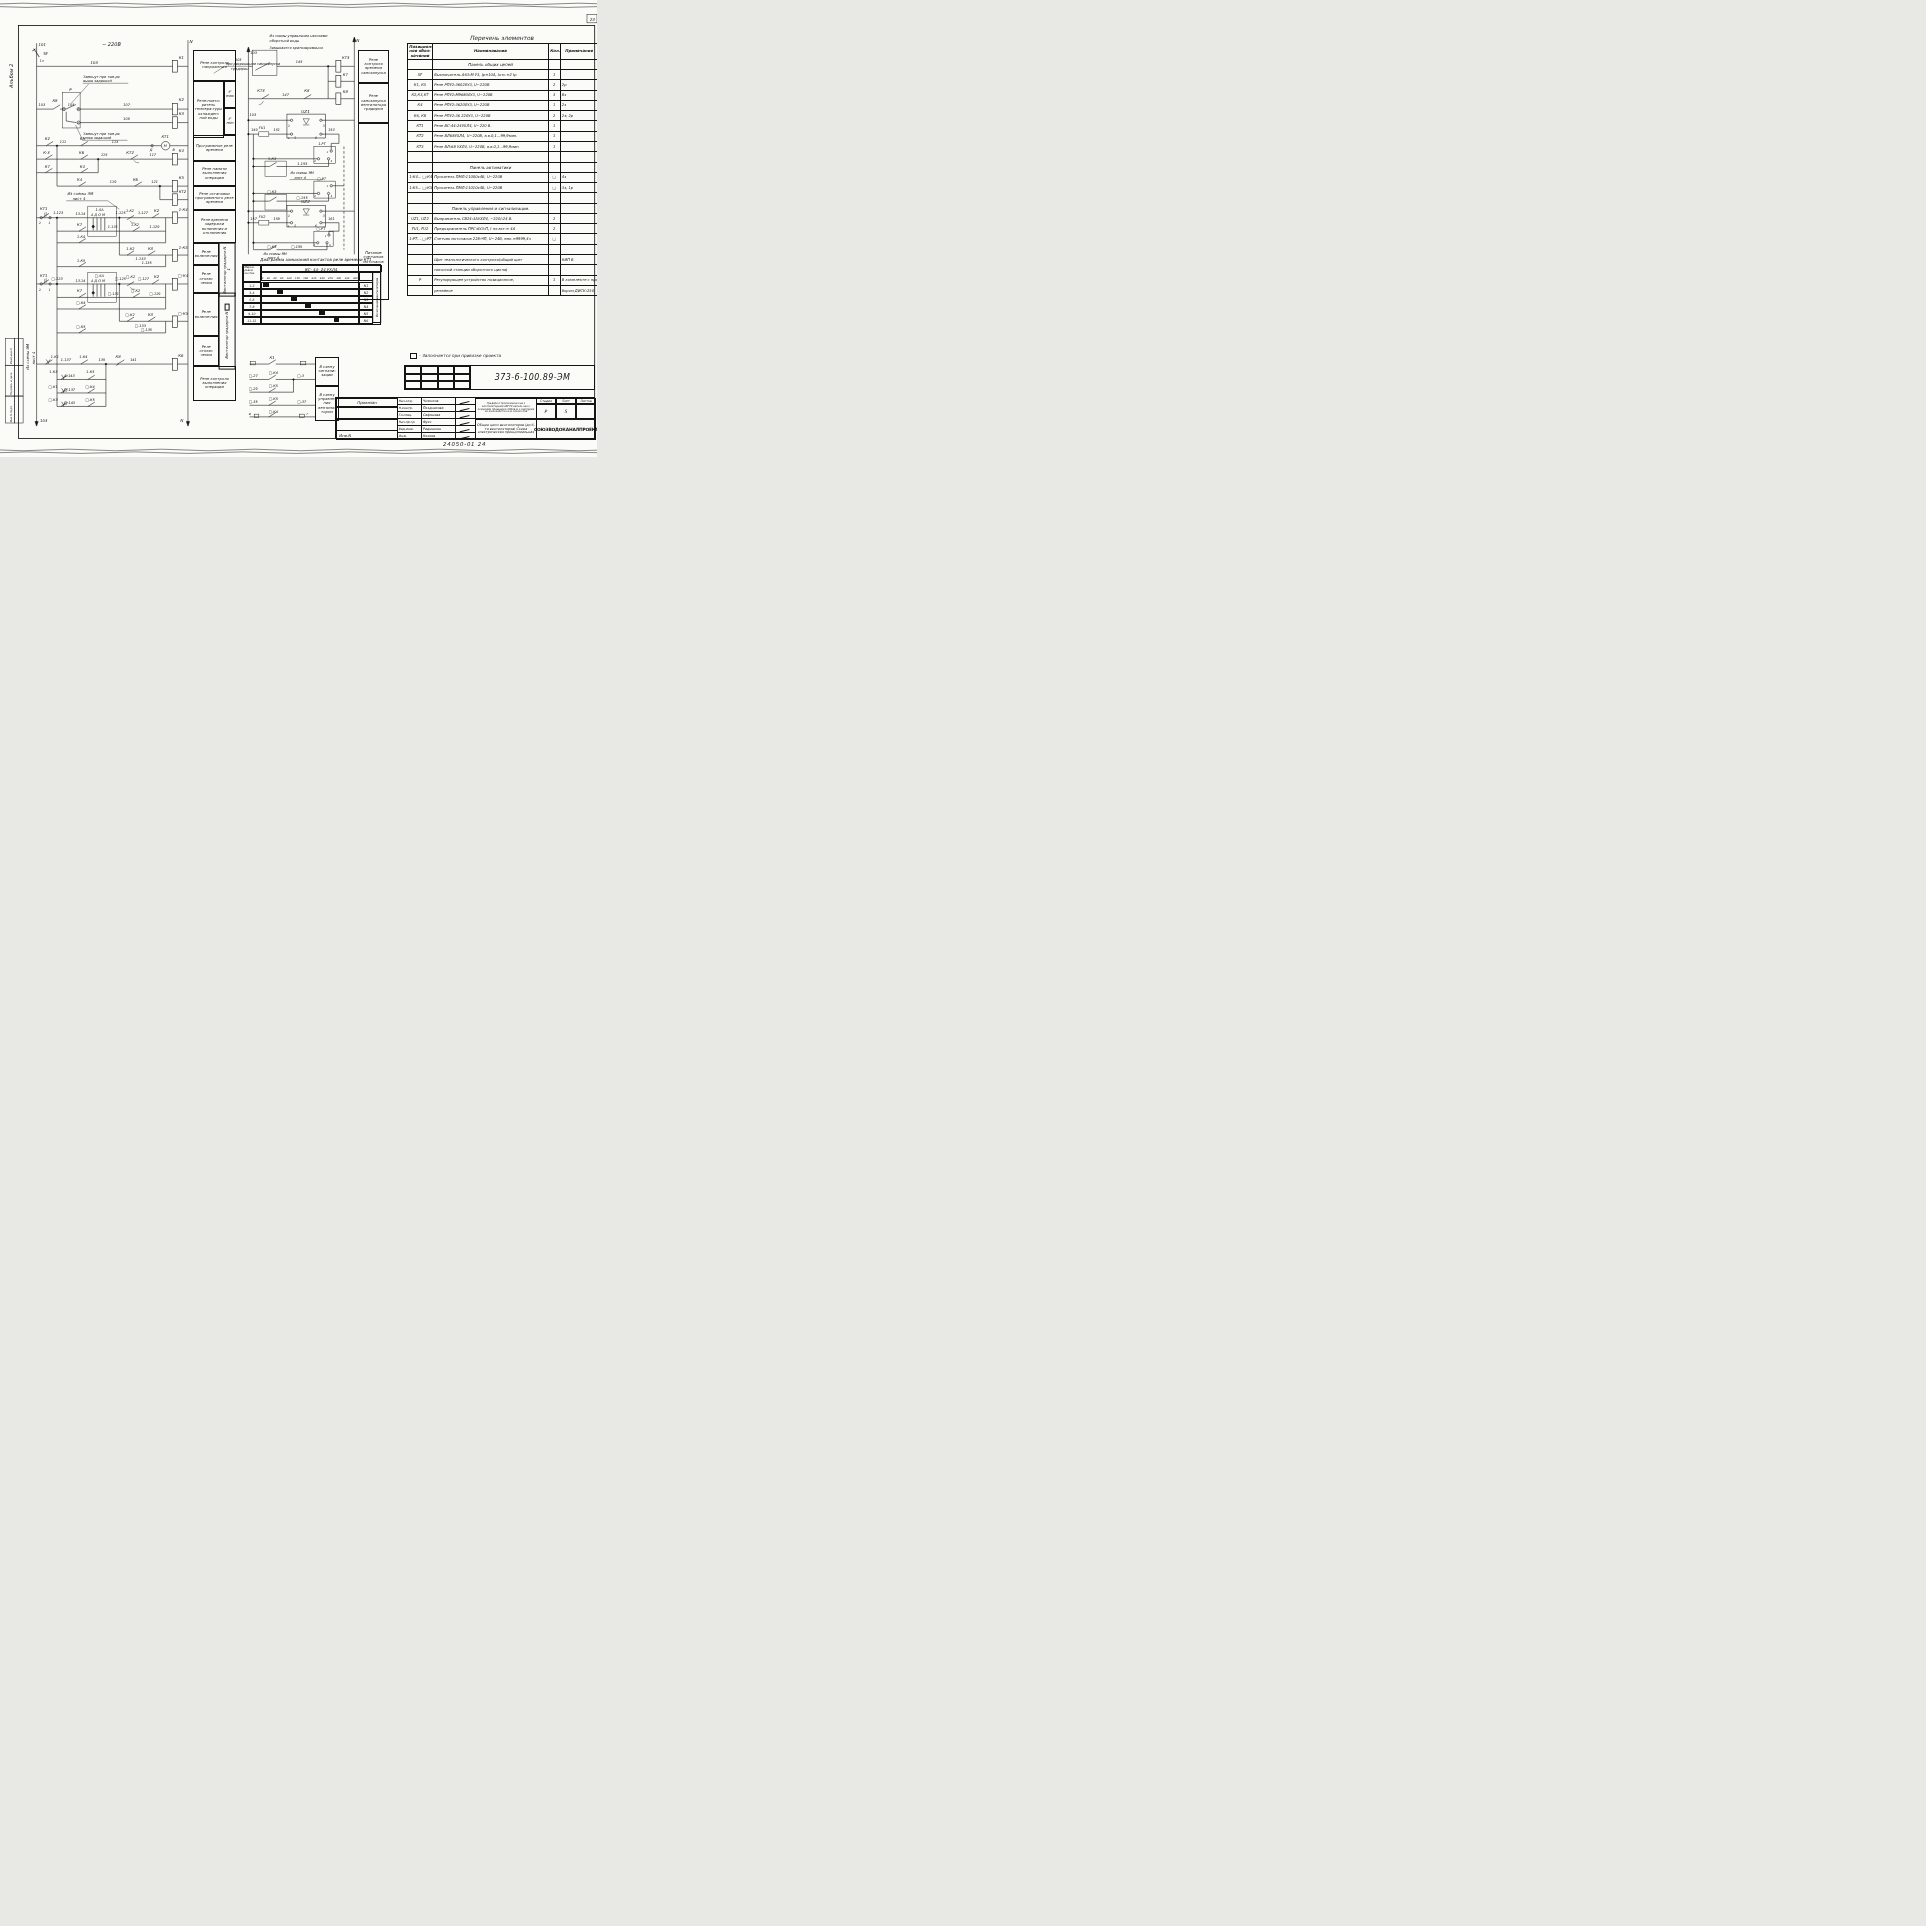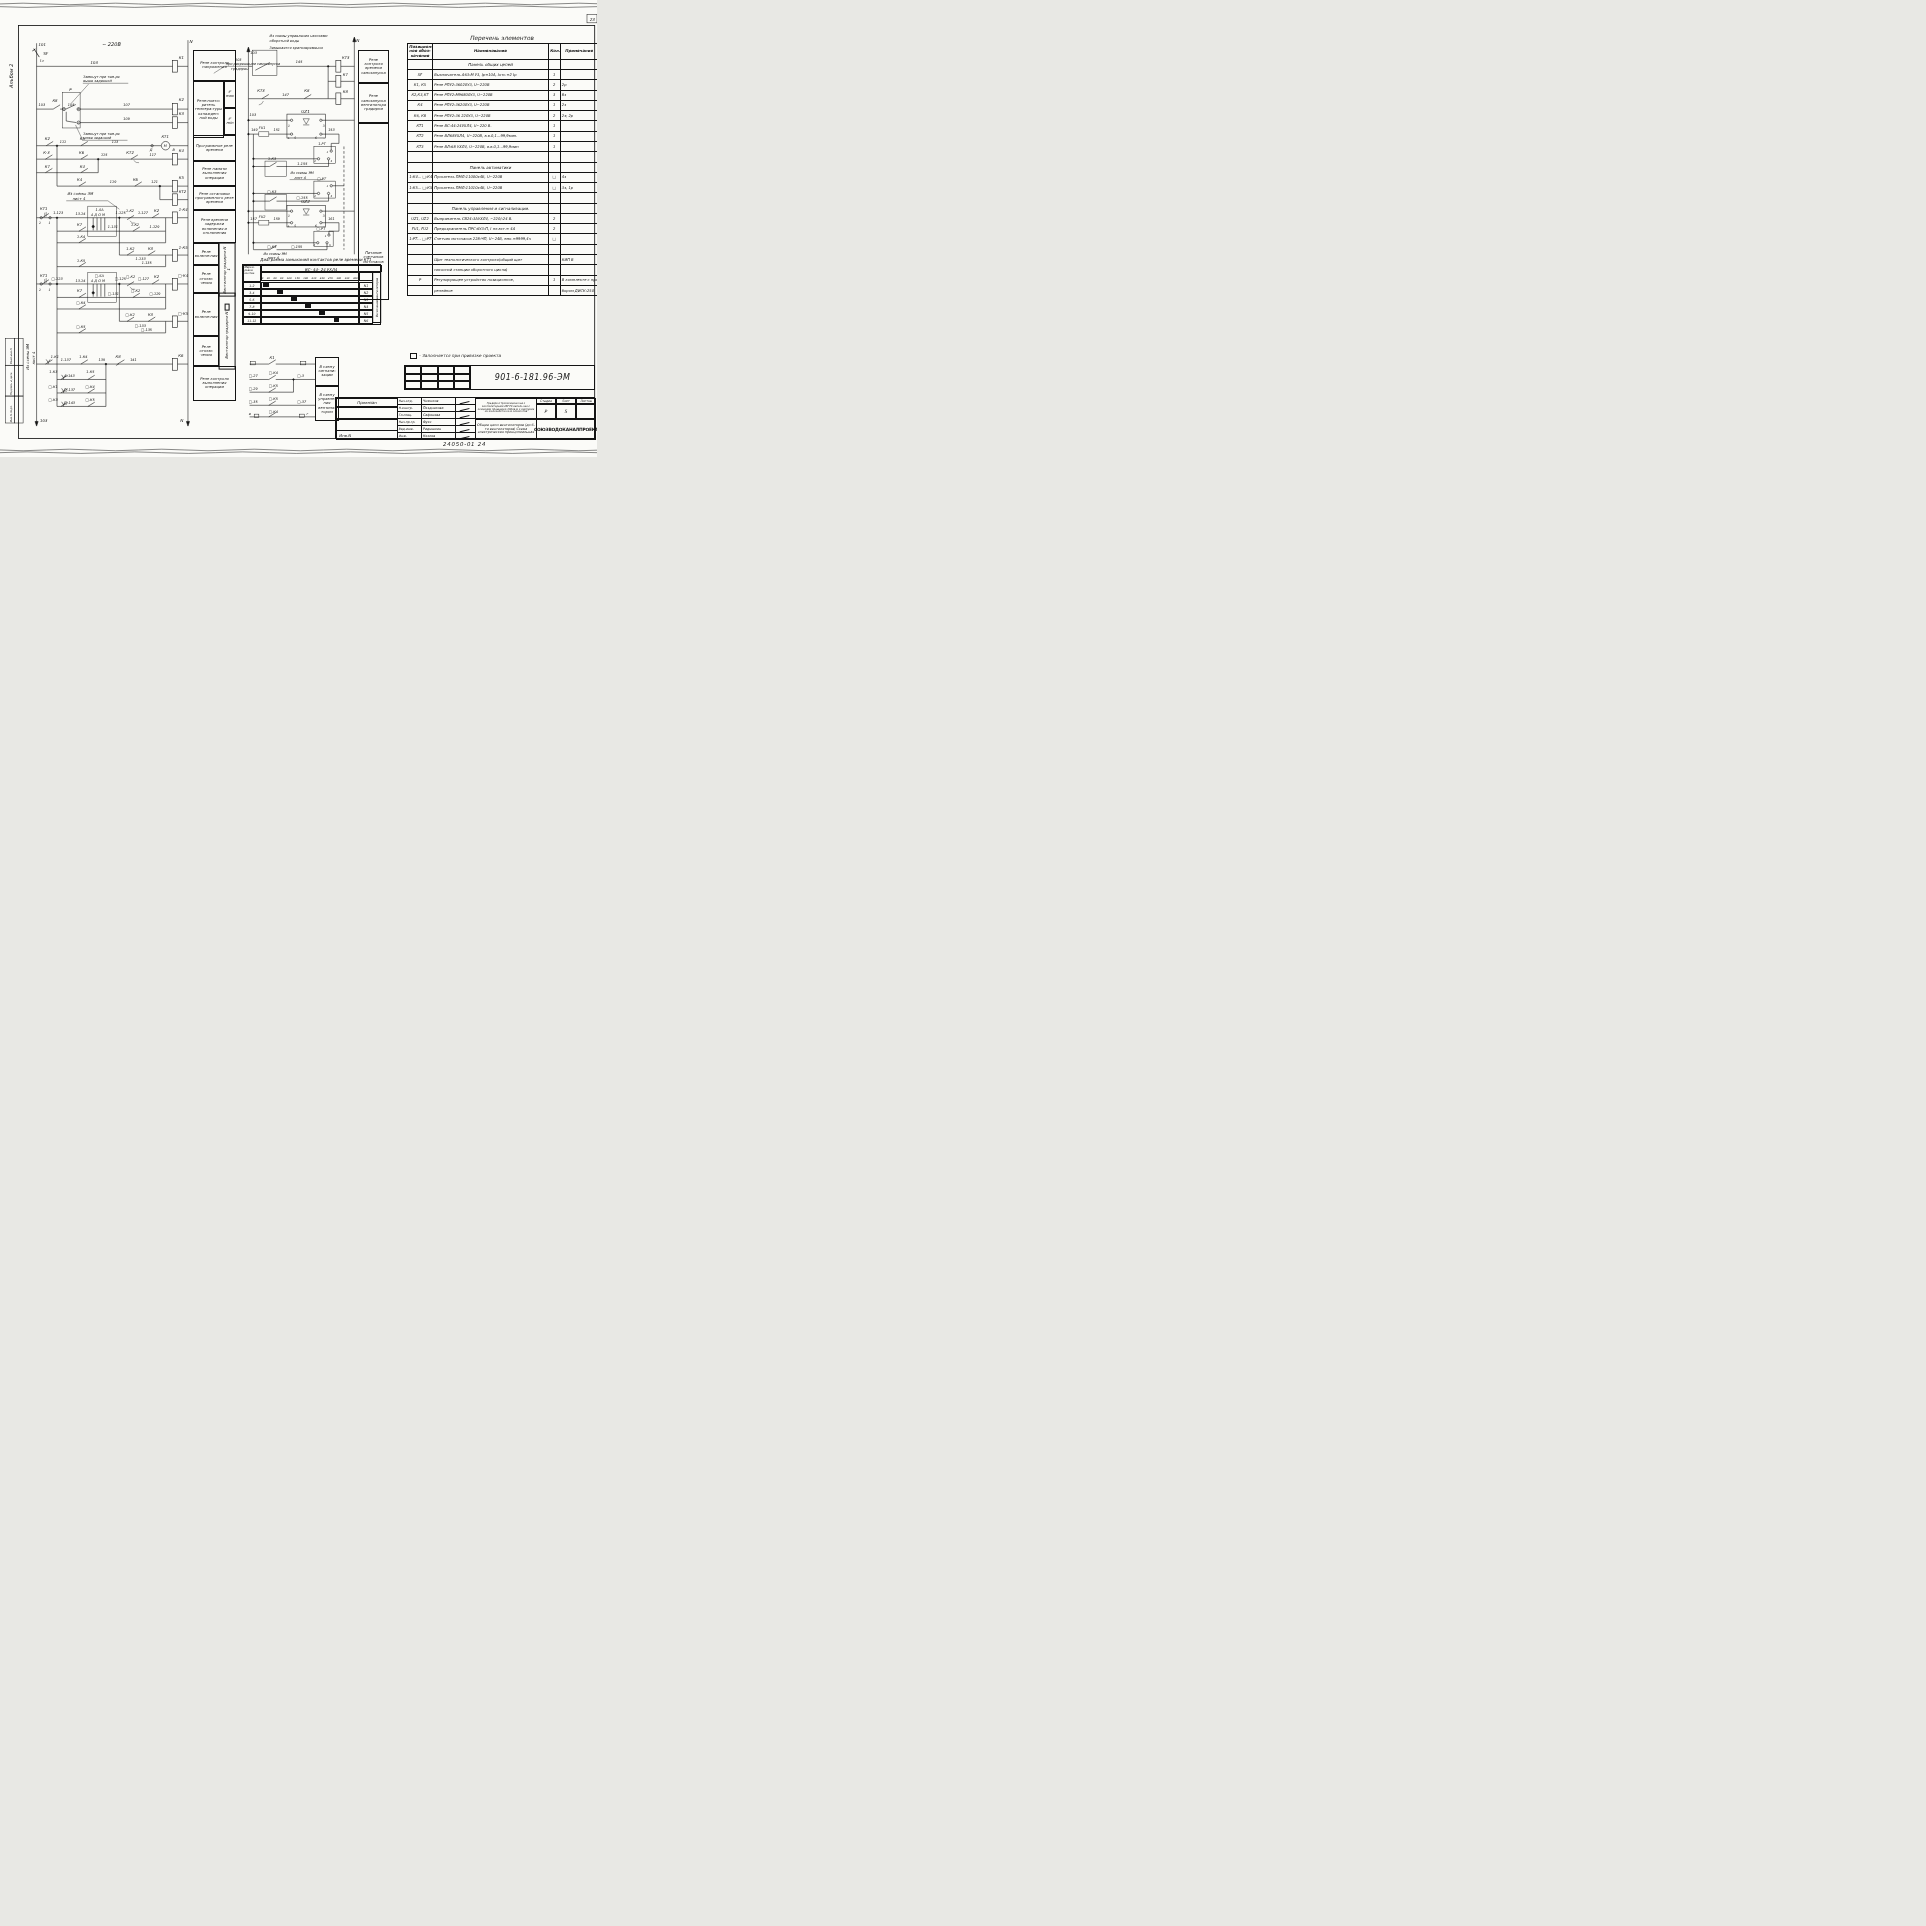--- a/index.html
+++ b/index.html
@@ -897,21 +897,21 @@
         <div style="border:0.4px solid #141414;"></div>
     <div style="border:0.4px solid #141414;"></div>
         <div style="border:0.4px solid #141414;"></div>
         <div style="border:0.4px solid #141414;"></div>
         <div style="border:0.4px solid #141414;"></div>
     <div style="border:0.4px solid #141414;"></div>
         <div style="border:0.4px solid #141414;"></div>
         <div style="border:0.4px solid #141414;"></div>
         <div style="border:0.4px solid #141414;"></div>
   </div>
-  <div style="flex:1;border-left:0.8px solid #141414;display:flex;align-items:center;justify-content:center;font-size:8px;font-style:italic;letter-spacing:0.4px;">901-6-181.96-ЭМ</div>
+  <div style="flex:1;border-left:0.8px solid #141414;display:flex;align-items:center;justify-content:center;font-size:8px;font-style:italic;letter-spacing:0.4px;">373-6-100.89-ЭМ</div>
 </div>
 
 <div class="abs tb" style="left:335px;top:397px;width:260px;height:42px;">
   <div class="c" style="left:0;top:0;width:62px;height:9.2px;font-size:3.9px;">Привязан</div>
   <div class="c" style="left:0;top:9.2px;width:62px;height:11.6px;"></div>
   <div class="c" style="left:0;top:21px;width:62px;height:11.6px;"></div>
   <div class="c" style="left:0;top:32px;width:62px;height:10px;font-size:3.9px;justify-content:flex-start;padding-left:2.3px;">Инв.N</div>
   <div class="abs" style="left:62px;top:0;width:77px;height:42px;">
 
       <div class="row" style="display:flex;height:7px;box-sizing:border-box;border-bottom:0.4px solid #141414;">

